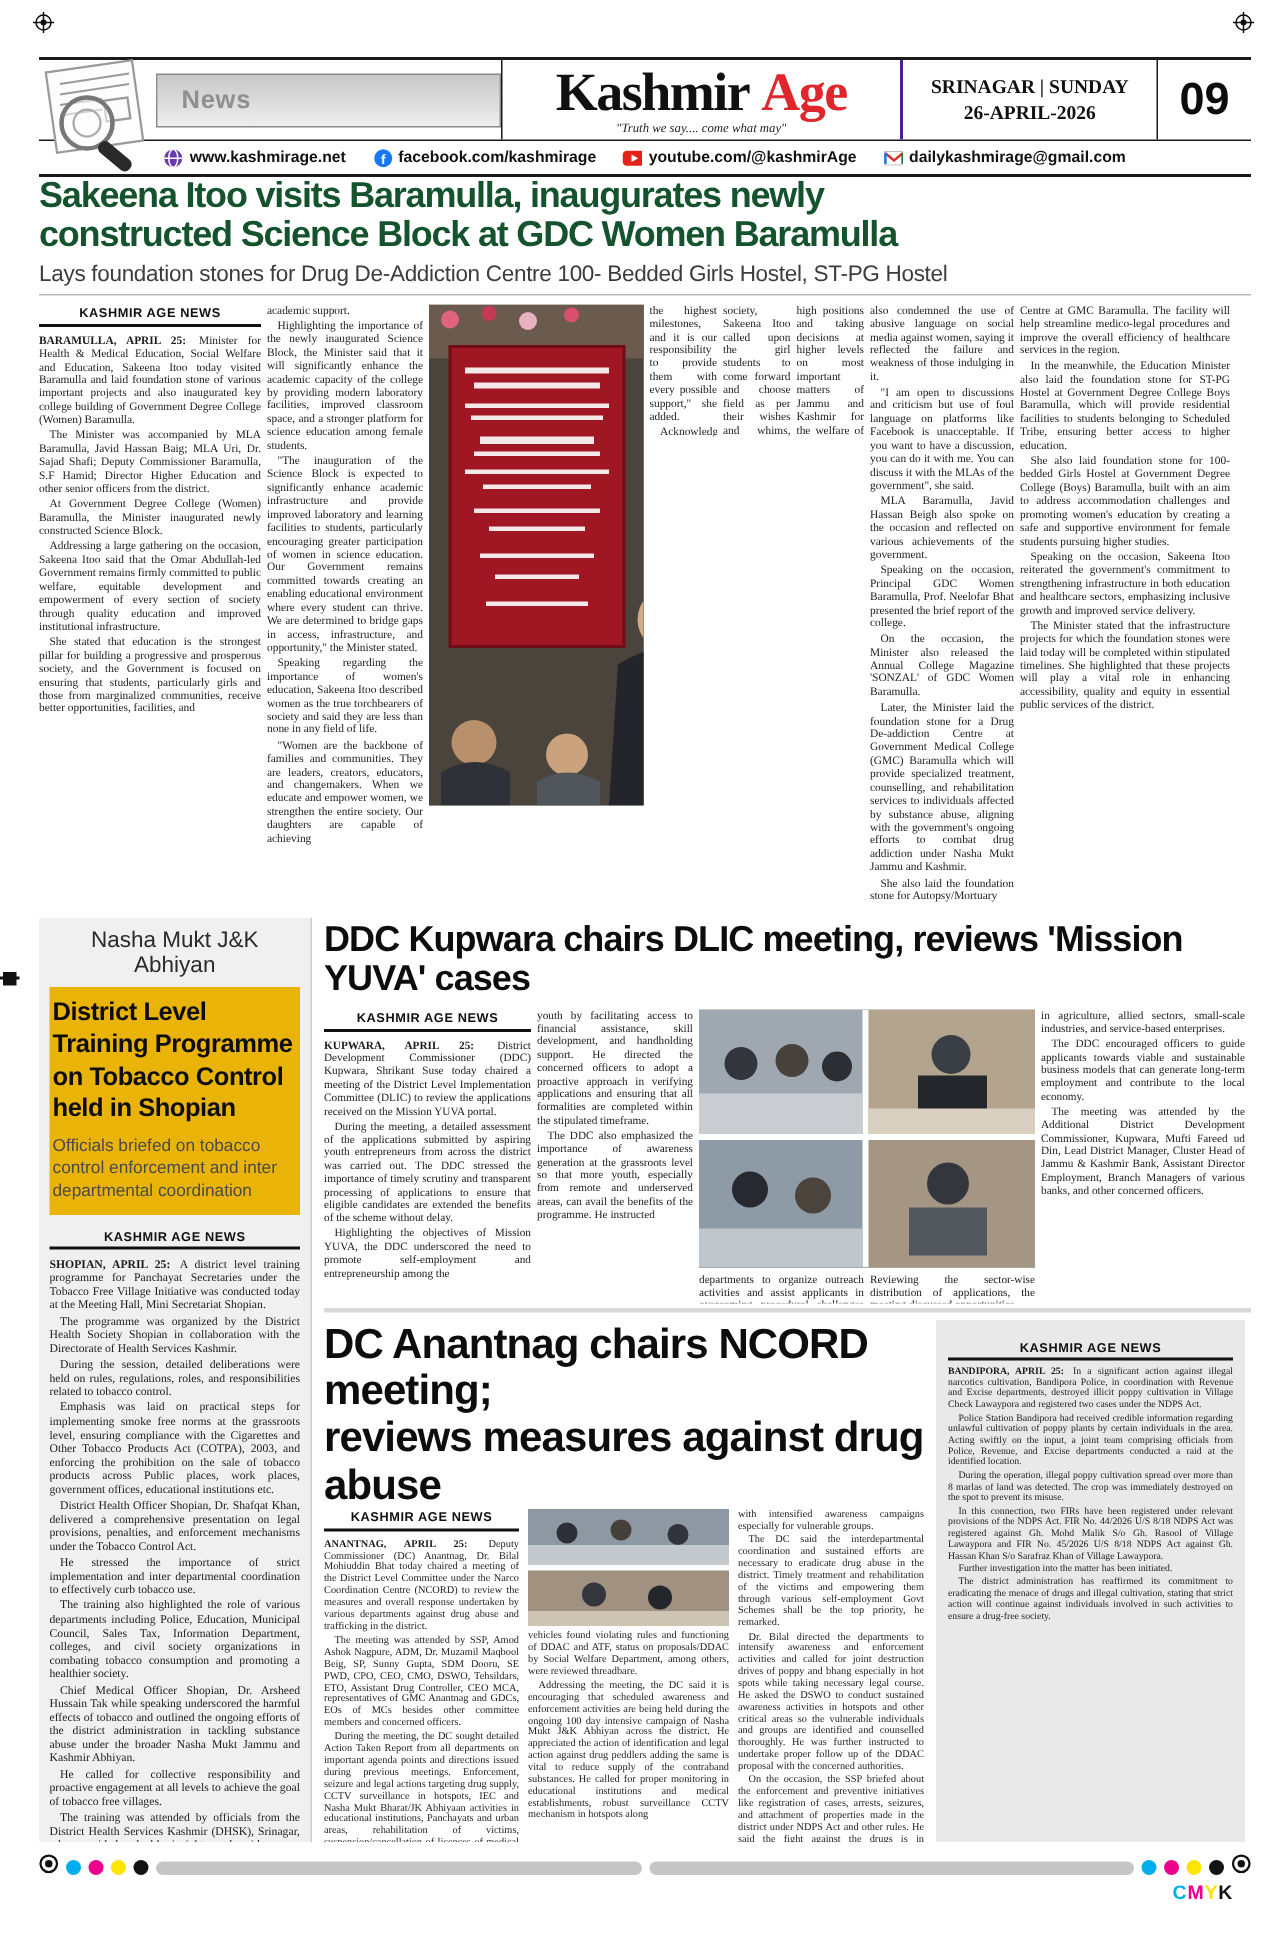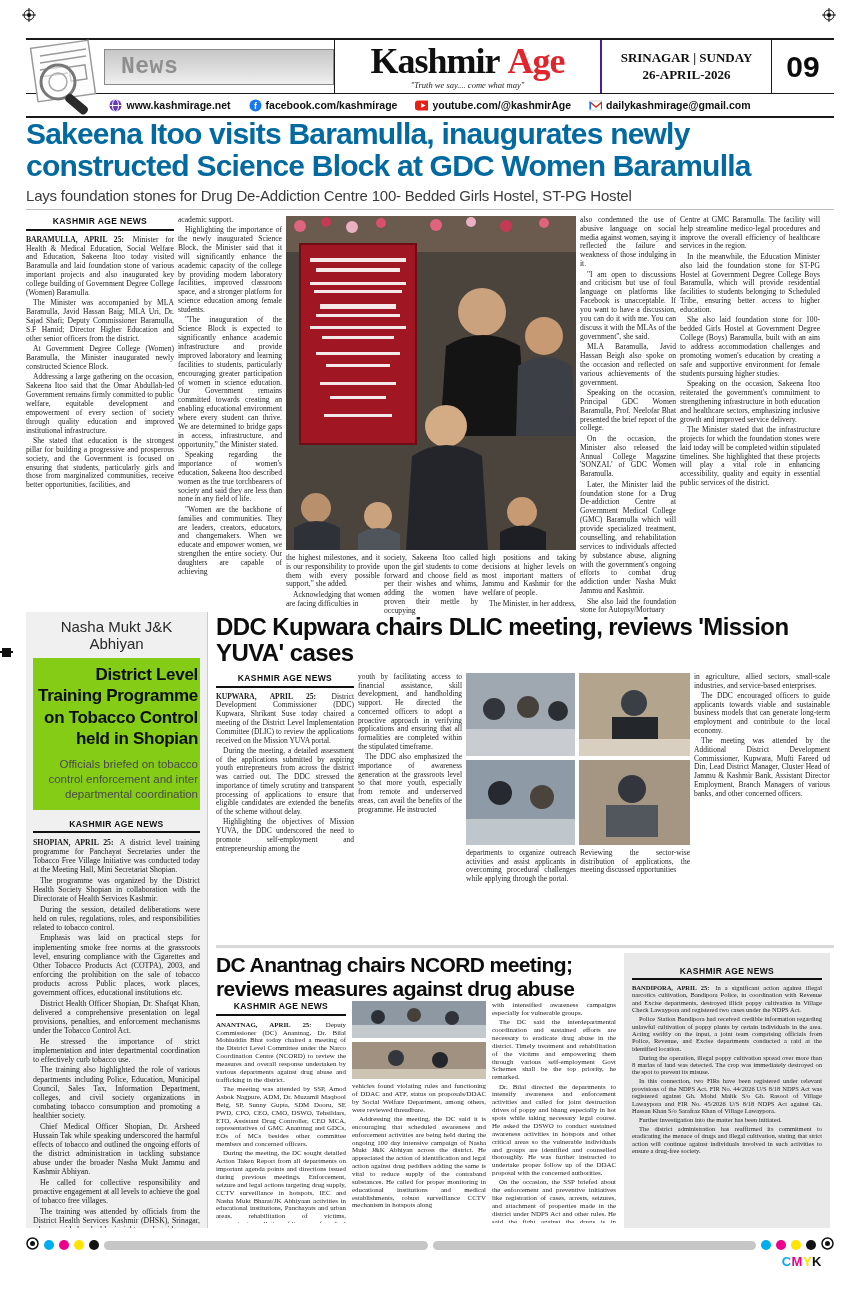--- a/index.html
+++ b/index.html
@@ -12,79 +12,79 @@
 .reg.tl{left:22px;top:8px}.reg.tr{right:12px;top:8px}
 .edge-mark{position:absolute;left:2px;top:648px;width:9px;height:9px;background:#111}
 .edge-mark:before{content:"";position:absolute;left:-2px;top:3px;width:13px;height:2px;background:#111}
 
 header{position:absolute;left:26px;right:14px;top:38px}
 .nameplate{display:flex;align-items:stretch;border-top:2px solid #1a1a1a;border-bottom:1px solid #1a1a1a;height:56px}
 .sketch{width:78px;position:relative}
 .sketch svg{position:absolute;left:-6px;top:-4px}
 .news-bar{flex:1;align-self:center;height:36px;background:linear-gradient(180deg,#c7c7c7,#e2e2e2 70%,#efefef);
   border:1px solid #8a8a8a;display:flex;align-items:center;padding-left:16px;
-  font-family:Liberation Mono, monospace;font-weight:700;font-size:23px;color:#8f8f8f;letter-spacing:.5px}
+  font-family:Liberation Sans, sans-serif;font-weight:700;font-size:17px;color:#8f8f8f;letter-spacing:.5px}
 .masthead{width:268px;border-left:1px solid #1a1a1a;border-right:2px solid #4c1d95;
   display:flex;flex-direction:column;align-items:center;justify-content:center}
 .mast-title{font-family:"Liberation Serif",serif;font-weight:700;font-size:36px;line-height:1;letter-spacing:-1px}
 .mast-title .k{color:#101010}.mast-title .a{color:#e0262c;margin-left:8px}
 .tagline{font-size:8.5px;font-style:italic;color:#222;margin-top:1px}
 .edition{width:170px;border-right:1px solid #1a1a1a;display:flex;flex-direction:column;align-items:center;justify-content:center;
   font-weight:700;font-size:13px;line-height:1.25;text-align:center;color:#101010}
 .pageno{width:62px;display:flex;align-items:center;justify-content:center;
   font-family:"Liberation Sans",sans-serif;font-weight:800;font-size:30px;color:#0c0c0c}
 .contact-bar{display:flex;justify-content:center;align-items:center;gap:18px;height:24px;
   border-bottom:2px solid #1a1a1a;font-family:"Liberation Sans",sans-serif;font-weight:700;font-size:10.5px;color:#111}
 .contact-item{display:flex;align-items:center;gap:4px}
 .cicon{display:inline-flex;width:13px;height:13px}
 
 .lead-art{position:absolute;left:26px;right:14px;top:118px}
-.h-main{font-family:"Liberation Sans",sans-serif;font-weight:800;font-size:30px;line-height:1.08;
-  letter-spacing:-.8px;color:#0369a1}
+.h-main{font-family:"Liberation Sans",sans-serif;font-weight:800;font-size:24px;line-height:1.08;
+  letter-spacing:-.8px;color:#14532d}
 .h-main p{margin:0}
 .subhead{font-family:"Liberation Sans",sans-serif;font-size:15px;color:#3c3c3c;margin-top:4px;letter-spacing:-.2px}
 .lead-rule{height:1px;background:#bbb;margin-top:5px}
 .kicker{font-family:"Liberation Sans",sans-serif;font-weight:700;font-size:8.5px;letter-spacing:.4px;
   color:#101010;border-bottom:2px solid #101010;padding:1px 0 2px;text-align:center;margin-bottom:5px;width:100%}
 .lead-body{display:flex;gap:4px;margin-top:6px;height:432px;overflow:hidden}
 .bcol{font-size:7.6px;line-height:1.17;text-align:justify;overflow:hidden}
 .bcol p{margin:0 0 1.5px}
 .plist p{text-indent:7px}
 .cont p:first-child{text-indent:0}
 .lede b{font-family:"Liberation Serif",serif;font-weight:700;margin-right:2px}
 .c1{width:148px}.c2{width:104px}.c4{width:96px}.c5{width:140px}
-.center-stack{width:290px;display:flex;flex-direction:column;gap:4px}
+.center-stack{width:290px;display:flex;gap:4px}
 .photo{background:#3f3a33;overflow:hidden}
 .under-photo{display:flex;gap:4px;height:88px;overflow:hidden}
 .under-photo .bcol{width:94px}
 
 .lower{position:absolute;left:26px;right:14px;top:612px;height:616px;display:flex;gap:8px}
 .tobacco-box{width:182px;background:#f0f0f0;border-right:1px solid #ccc;padding:4px 7px;overflow:hidden}
 .strap{font-family:"Liberation Sans",sans-serif;font-size:15px;color:#2a2a2a;text-align:center;margin:2px 0 6px}
-.tob-head{background:#84cc16;padding:6px 2px 8px;text-align:right}
+.tob-head{background:#eab308;padding:6px 2px 8px;text-align:left}
 .tob-head .hl p{font-family:"Liberation Sans",sans-serif;font-weight:800;font-size:17px;line-height:1.25;color:#0d0d0d;letter-spacing:-.3px}
 .tob-sub{font-family:"Liberation Sans",sans-serif;font-size:11.5px;color:#4a4a4a;line-height:1.3;margin-top:8px}
 .tobacco-box .kicker{margin-top:8px}
 .tobacco-box .bcol{font-size:7.8px}
 .lower-right{flex:1;display:flex;flex-direction:column}
 
 .kupwara{height:330px;overflow:hidden}
 .h-sec{font-family:"Liberation Sans",sans-serif;font-weight:800;color:#0d0d0d;letter-spacing:-.6px}
 .kupwara .h-sec{font-size:24px;line-height:1.1;margin:2px 0 6px}
 .kup-body{display:flex;gap:4px;height:272px;overflow:hidden}
 .kup-body .bcol{font-size:7.5px}
 .k1{width:138px}.k2{width:104px}.k3{width:136px}
 .kup-center{width:224px;display:flex;flex-direction:column;gap:4px}
 .kup-under{display:flex;gap:4px;height:92px;overflow:hidden}
 .kup-under .bcol{width:110px}
 .sec-divider{height:3px;background:#d9d9d9;margin:3px 0 5px}
 
 .bottom-row{display:flex;gap:8px;flex:1}
 .ncord{width:400px;overflow:hidden}
-.ncord .h-sec{font-size:21px;line-height:1.12;margin-bottom:1px}
+.ncord .h-sec{font-size:28px;line-height:1.12;margin-bottom:1px}
 .ncord .h-sec p{margin:0}
 .ncord-body{display:flex;gap:6px;height:222px;overflow:hidden}
 .ncord-body .bcol{font-size:6.9px;line-height:1.14}
 .n1{width:130px}.n3{width:124px}
 .n2{width:134px;display:flex;flex-direction:column;gap:3px}
 .poppy{width:206px;background:#e9e9e9;padding:6px 8px;overflow:hidden}
 .poppy .hl p{font-family:"Liberation Sans",sans-serif;font-weight:800;font-size:17px;line-height:1.2;text-align:center;color:#0d0d0d;letter-spacing:-.3px}
 .poppy .kicker{margin:6px 0 4px}
 .poppy .bcol{font-size:6.5px;line-height:1.14}
 

